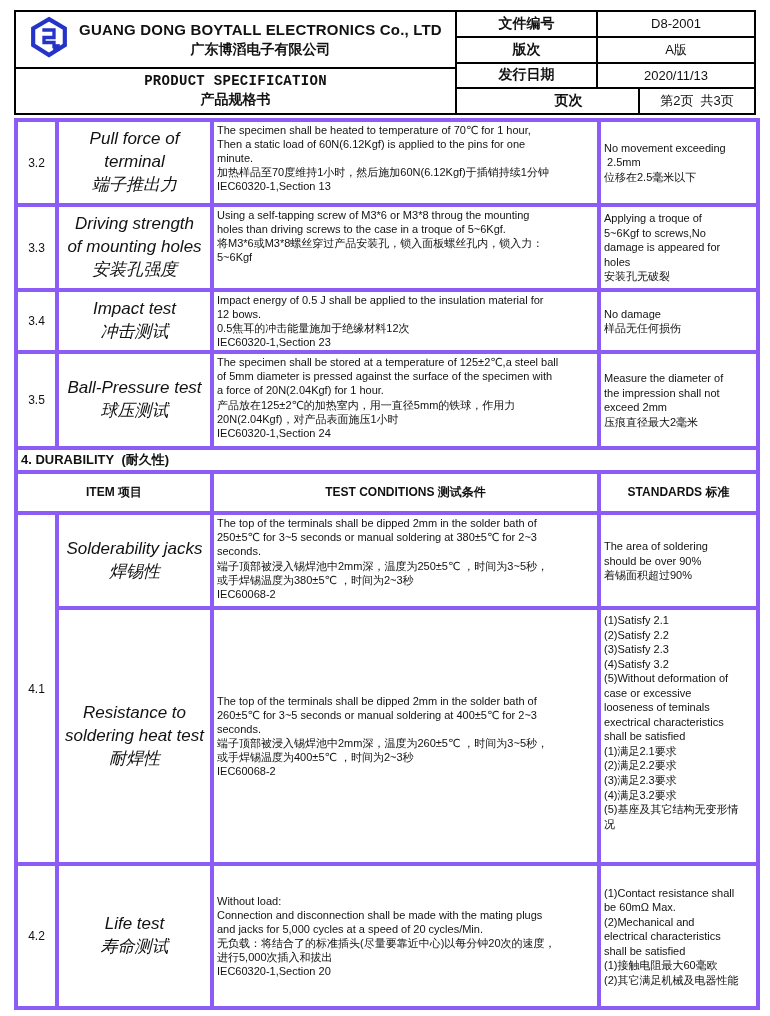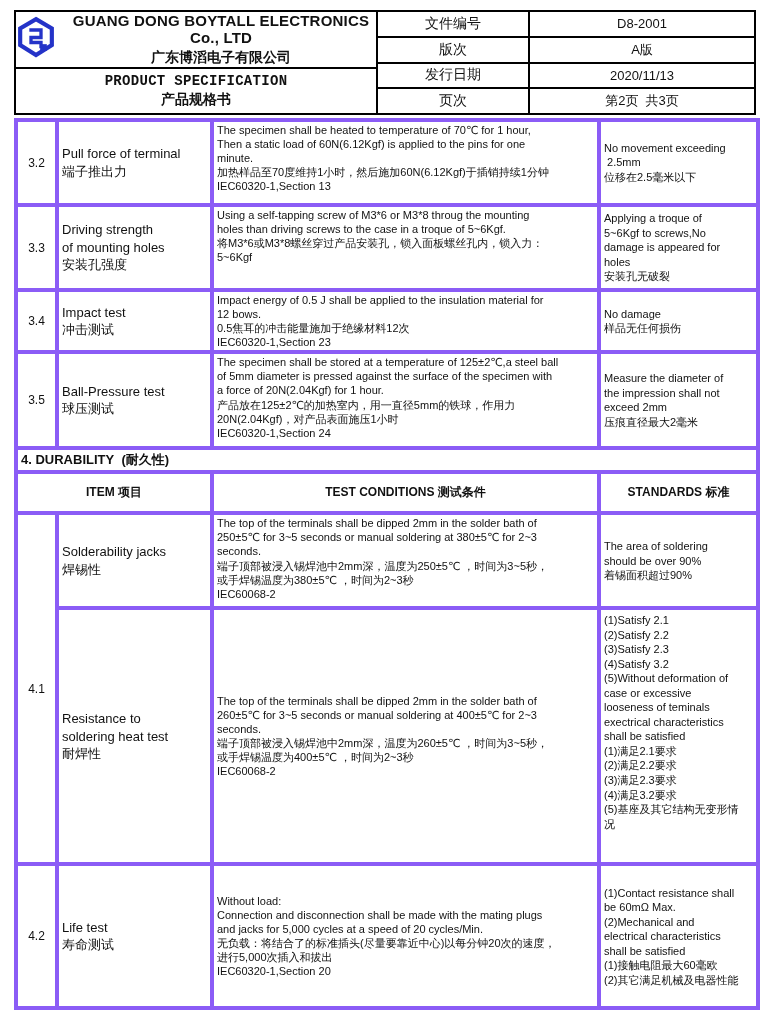--- a/index.html
+++ b/index.html
@@ -5,39 +5,39 @@
   html,body { margin:0; padding:0; }
   body {
     width:770px; height:1016px; background:#ffffff; position:relative;
     font-family:"Liberation Sans","DejaVu Sans",sans-serif; color:#111;
     -webkit-font-smoothing:antialiased;
   }
   .doc { position:absolute; left:14px; top:10px; width:742px; }
 
   
   .hdr { display:flex; border:2px solid #000; box-sizing:border-box; }
-  .hdr-left { width:362px; border-right:2px solid #000; box-sizing:border-box; }
+  .hdr-left { width:441px; border-right:2px solid #000; box-sizing:border-box; }
   .company-row { height:55px; border-bottom:2px solid #000; display:flex; align-items:center; justify-content:center; gap:10px; }
   .company-names { text-align:center; }
   .company-en { font-weight:bold; font-size:15px; letter-spacing:.2px; }
   .company-cn { font-weight:bold; font-size:14px; margin-top:3px; }
   .spec-row { height:44px; display:flex; flex-direction:column; align-items:center; justify-content:center; }
   .spec-en { font-weight:bold; font-size:14px; letter-spacing:.3px;font-family:Liberation Mono, monospace; }
   .spec-cn { font-weight:bold; font-size:14px; margin-top:2px; }
   .hdr-right { flex:1; display:flex; flex-direction:column; }
   .meta-row { flex:1; display:flex; border-bottom:2px solid #000; }
-  .meta-row:last-child { border-bottom:none; }
-  .meta-label { width:152px; border-right:2px solid #000; display:flex; align-items:center; justify-content:center; font-weight:normal; font-size:14px; box-sizing:border-box; }
+  .meta-row:last-child { border-bottom:none;margin-left:42px; }
+  .meta-label { width:141px; border-right:2px solid #000; display:flex; align-items:center; justify-content:center; font-weight:bold; font-size:14px; box-sizing:border-box; }
   .meta-value { flex:1; display:flex; align-items:center; justify-content:center; font-weight:normal; font-size:13px; }
 
   
   table.spec { border-collapse:collapse; table-layout:fixed; width:742px; margin-top:3px; }
   table.spec td { border:4px solid #8b5cf6; padding:1px 3px; box-sizing:border-box; overflow:hidden;margin-left:36px; }
   td.no   { text-align:center; vertical-align:middle; font-size:12px; }
-  td.item { text-align:left; vertical-align:middle; font-size:13px; white-space:pre-line; line-height:1.35; }
+  td.item { text-align:center; vertical-align:middle; font-size:17px; white-space:pre-line; line-height:1.35;font-style:italic; }
   td.cond { vertical-align:top; font-size:11px; white-space:pre-line; line-height:1.28; }
   td.cond.vmid { vertical-align:middle; }
   td.std  { vertical-align:middle; font-size:11px; white-space:pre-line; line-height:1.32; }
   td.std.vtop { vertical-align:top; padding-top:3px; }
   td.sec-title { font-weight:bold; font-size:13px; vertical-align:middle; padding-left:4px; }
   td.colhead { font-weight:bold; font-size:12px; text-align:center; vertical-align:middle; }
 </style>
 </head>
 <body>
 

